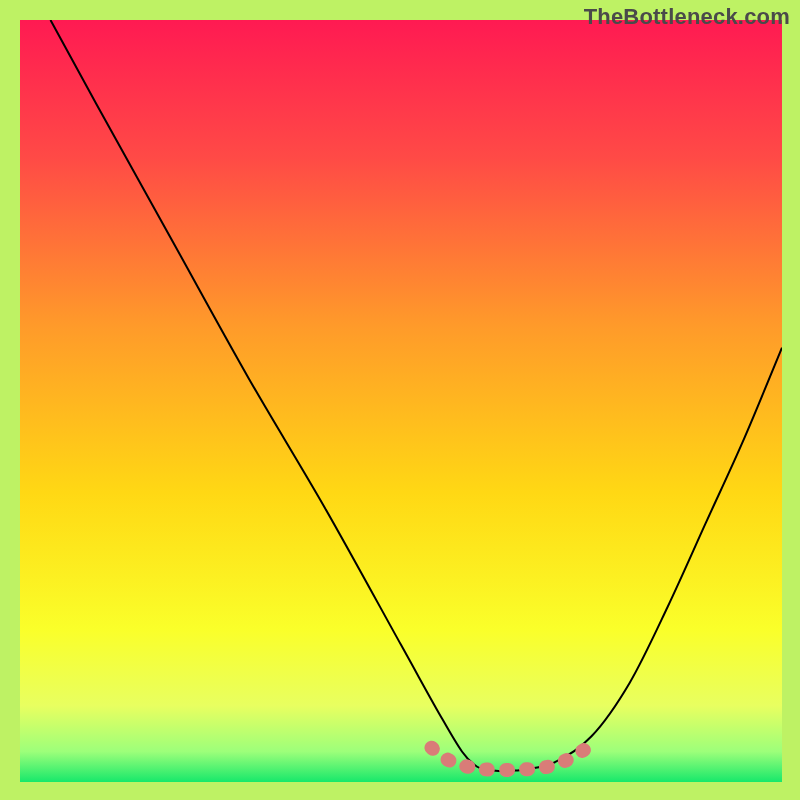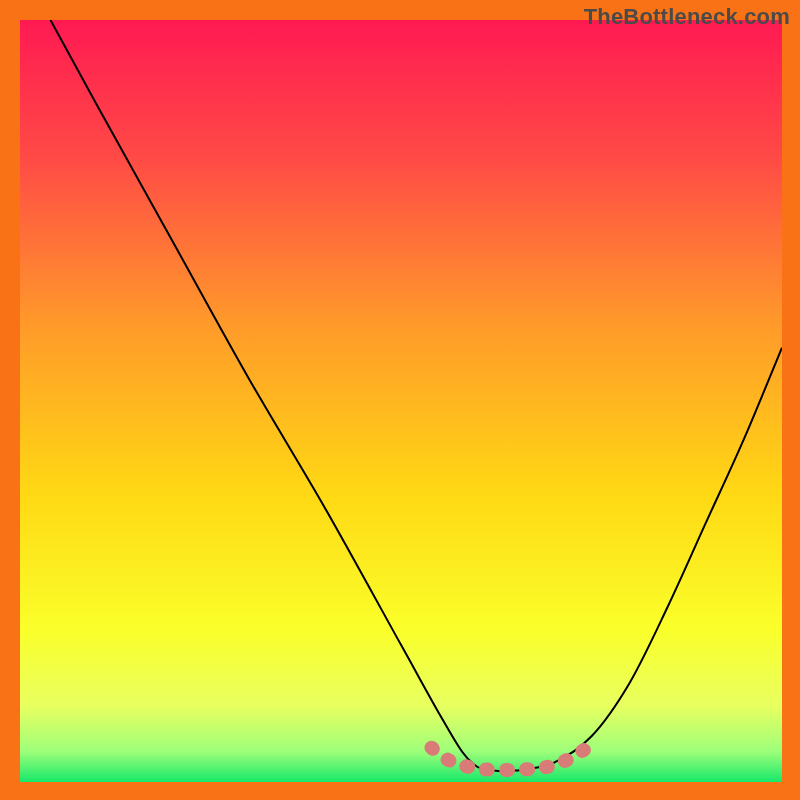--- a/index.html
+++ b/index.html
@@ -8,21 +8,21 @@
   width: 800px;
   height: 800px;
   background: #000;
   font-family: Arial, Helvetica, sans-serif;
   overflow: hidden;
 }
 .frame {
   position: relative;
   width: 800px;
   height: 800px;
-  background: #f97316;
+  background: #bef264;
   text-align: center;
 }
 .plot-area {
   position: absolute;
   left: 20px;
   top: 20px;
   width: 762px;
   height: 762px;
 }
 .watermark {

